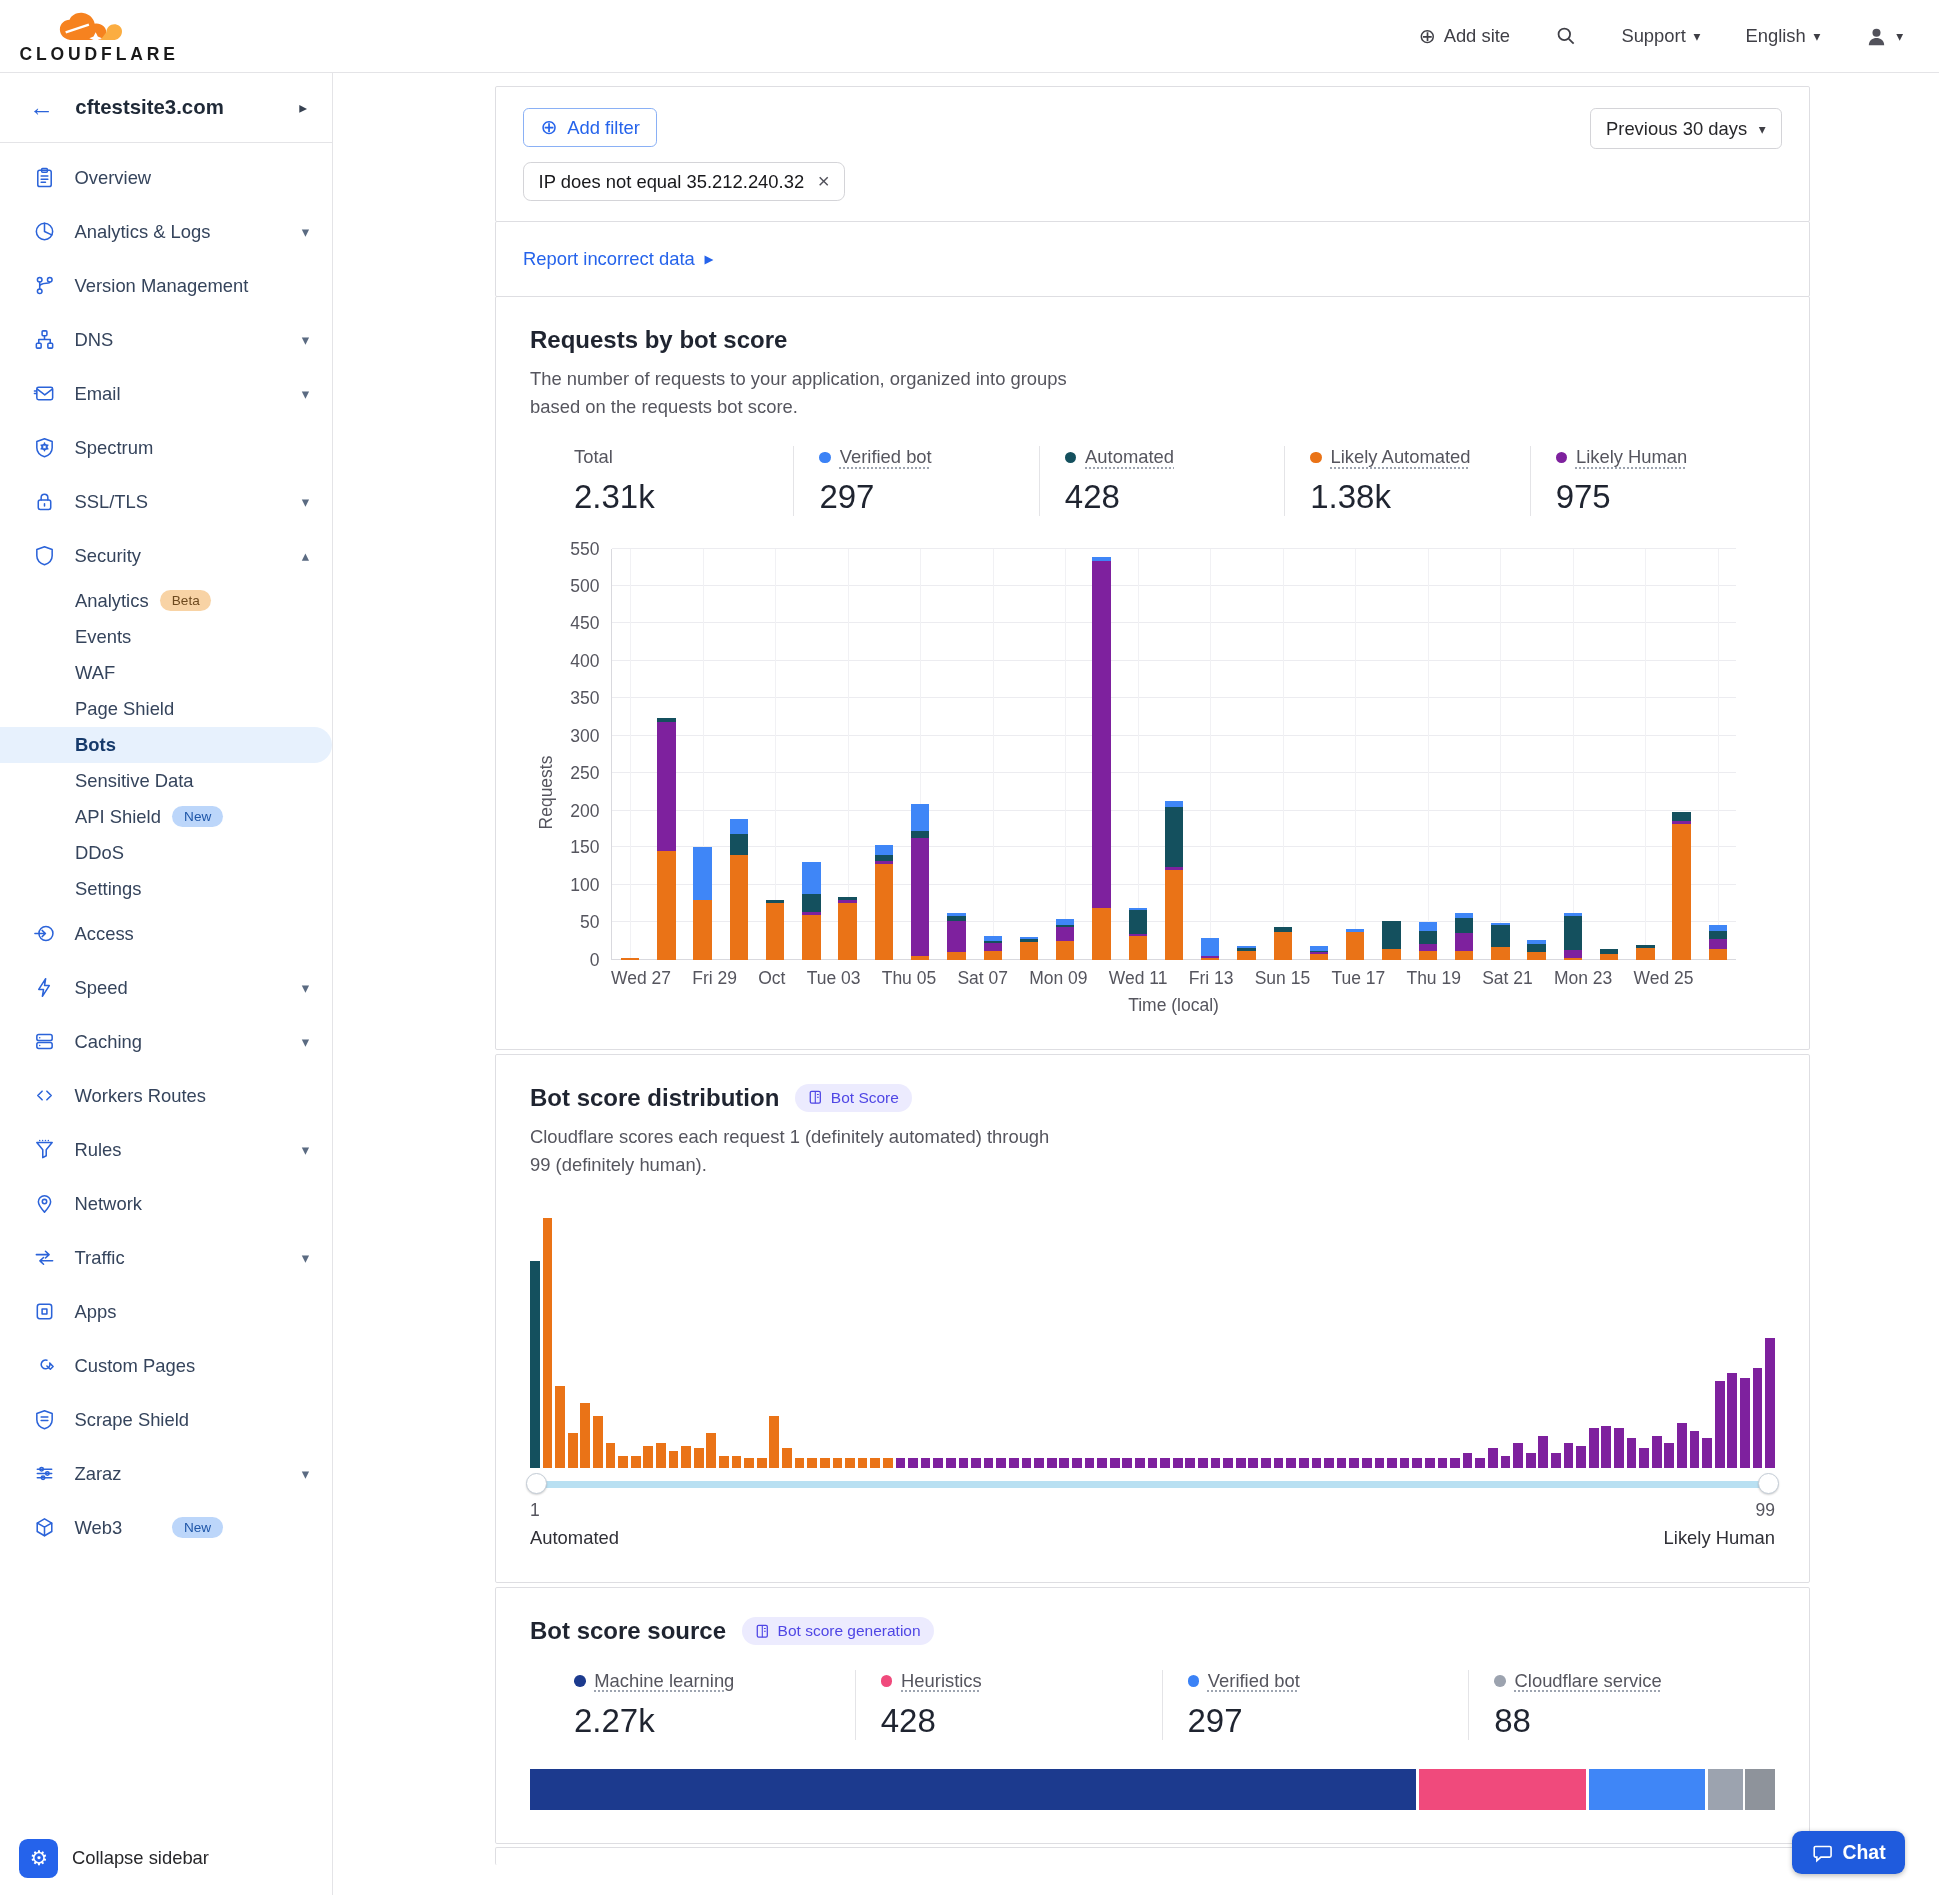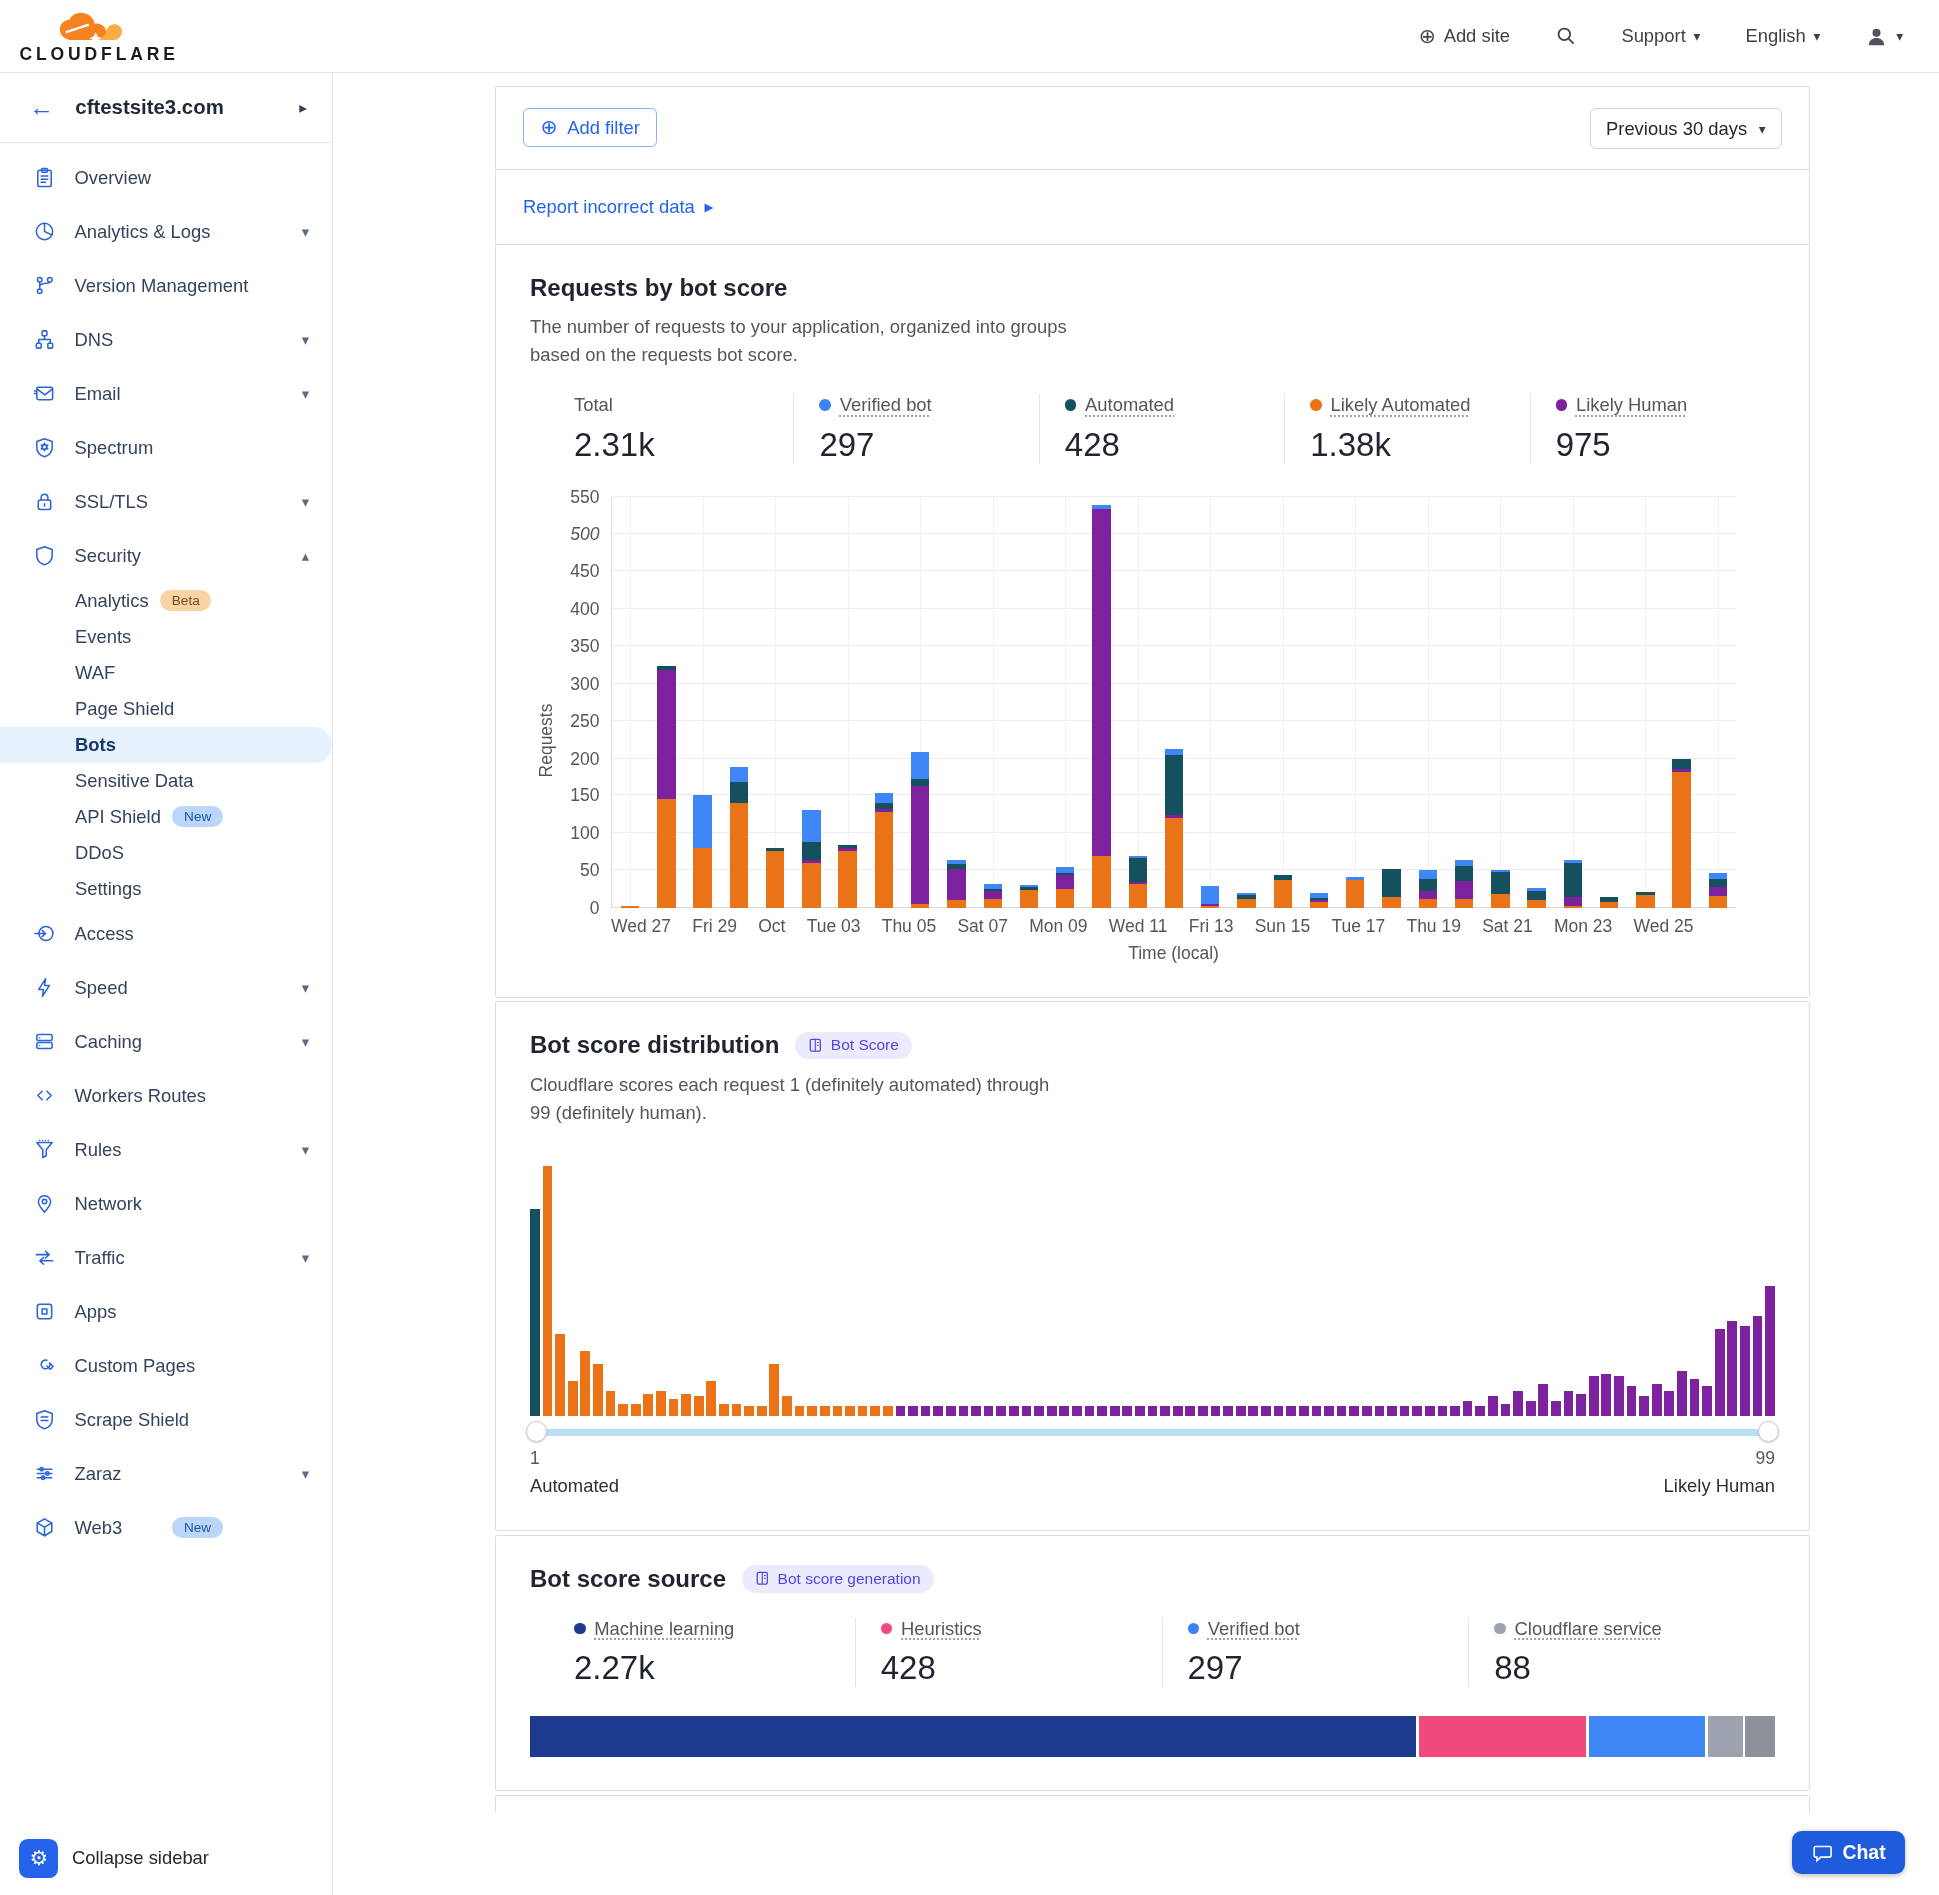--- a/index.html
+++ b/index.html
@@ -396,20 +396,26 @@
       <div class="filter-top">
         <button class="btn-addfilter">
           <span class="pluscircle" style="color:#2563eb;">⊕</span>
           <span>Add filter</span>
         </button>
         <button class="btn-period">
           <span>Previous 30 days</span>
           <span class="caret">▾</span>
         </button>
       </div>
+      <div>
+        <span class="chip">
+          <span>IP does not equal 35.212.240.32</span>
+          <span class="x">×</span>
+        </span>
+      </div>
     </div>
 
     <div class="card report-strip">
       <span class="report-link">
         <span>Report incorrect data</span>
         <span class="tri">▶</span>
       </span>
     </div>
 
     <div class="card bigcard">
@@ -461,21 +467,21 @@
             <span class="yt" style="bottom: 0px;">0</span>
             <span class="yt" style="bottom: 38px;">50</span>
             <span class="yt" style="bottom: 75px;">100</span>
             <span class="yt" style="bottom: 113px;">150</span>
             <span class="yt" style="bottom: 149px;">200</span>
             <span class="yt" style="bottom: 187px;">250</span>
             <span class="yt" style="bottom: 224px;">300</span>
             <span class="yt" style="bottom: 262px;">350</span>
             <span class="yt" style="bottom: 299px;">400</span>
             <span class="yt" style="bottom: 337px; text-align: right;">450</span>
-            <span class="yt" style="bottom: 374px; font-style: italic;">500</span>
+            <span class="yt" style="bottom: 374px;">500</span>
             <span class="yt" style="bottom: 411px;">550</span>
           </div>
         <div style="flex:1;">
           <div class="plot" id="plot">
               <div class="gridh zero" style="bottom: 0px;"></div>
               <div class="gridh" style="bottom: 38px;"></div>
               <div class="gridh" style="bottom: 75px;"></div>
               <div class="gridh" style="bottom: 113px;"></div>
               <div class="gridh" style="bottom: 149px;"></div>
               <div class="gridh" style="bottom: 187px;"></div>

